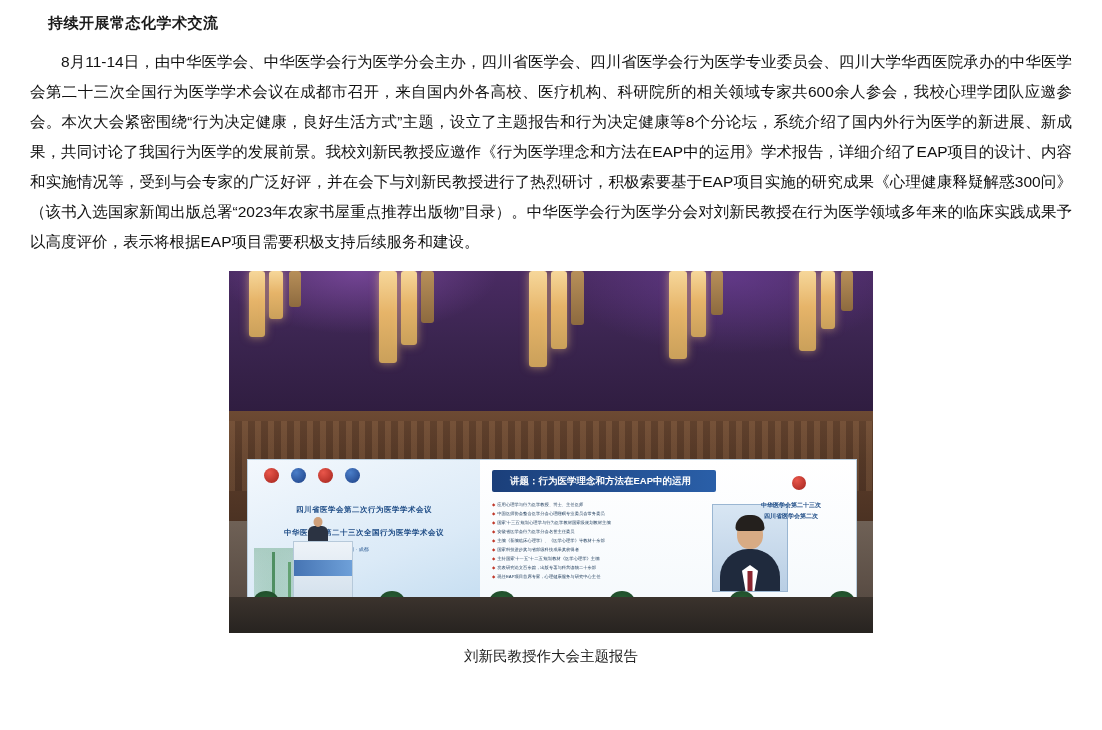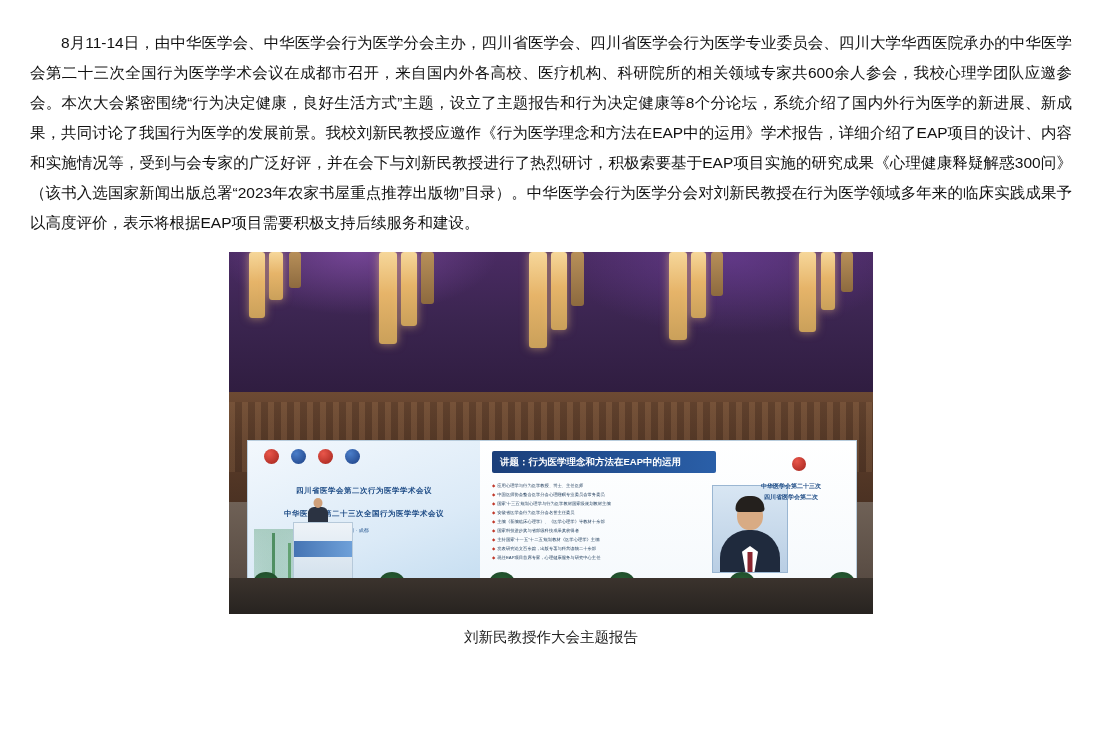--- a/index.html
+++ b/index.html
@@ -184,21 +184,21 @@
   .slide-header {
     position: absolute;
     left: 12px; top: 10px; right: 140px;
     height: 22px;
     background: linear-gradient(90deg, #1b3f7a 0%, #2a5fa8 100%);
     border-radius: 2px;
     color: #ffffff;
     font-size: 9.5px;
     font-weight: bold;
     line-height: 22px;
-    padding-left: 8px;
+    padding-left: 18px;
     white-space: nowrap;
     overflow: hidden;
   }
   .bullets {
     position: absolute;
     left: 12px; top: 40px;
     width: 208px;
     font-size: 4.3px;
     line-height: 9px;
     color: #24405f;
@@ -332,20 +332,21 @@
     font-size: 14.5px;
     color: #222222;
     margin-top: 14px;
   }
 </style>
 </head>
 <body>
 
 <div class="page">
 
+  <h1 class="doc-title">持续开展常态化学术交流</h1>
 
   <p class="para para-2">8月11-14日，由中华医学会、中华医学会行为医学分会主办，四川省医学会、四川省医学会行为医学专业委员会、四川大学华西医院承办的中华医学会第二十三次全国行为医学学术会议在成都市召开，来自国内外各高校、医疗机构、科研院所的相关领域专家共600余人参会，我校心理学团队应邀参会。本次大会紧密围绕“行为决定健康，良好生活方式”主题，设立了主题报告和行为决定健康等8个分论坛，系统介绍了国内外行为医学的新进展、新成果，共同讨论了我国行为医学的发展前景。我校刘新民教授应邀作《行为医学理念和方法在EAP中的运用》学术报告，详细介绍了EAP项目的设计、内容和实施情况等，受到与会专家的广泛好评，并在会下与刘新民教授进行了热烈研讨，积极索要基于EAP项目实施的研究成果《心理健康释疑解惑300问》（该书入选国家新闻出版总署“2023年农家书屋重点推荐出版物”目录）。中华医学会行为医学分会对刘新民教授在行为医学领域多年来的临床实践成果予以高度评价，表示将根据EAP项目需要积极支持后续服务和建设。</p>
 
   <div class="figure">
     <div class="photo">
 
       <div class="ceiling"></div>
 
       <div class="lamp" style="left:20px;  top:0;   width:16px; height:66px;"></div>
       <div class="lamp" style="left:40px;  top:0;   width:14px; height:48px;"></div>

